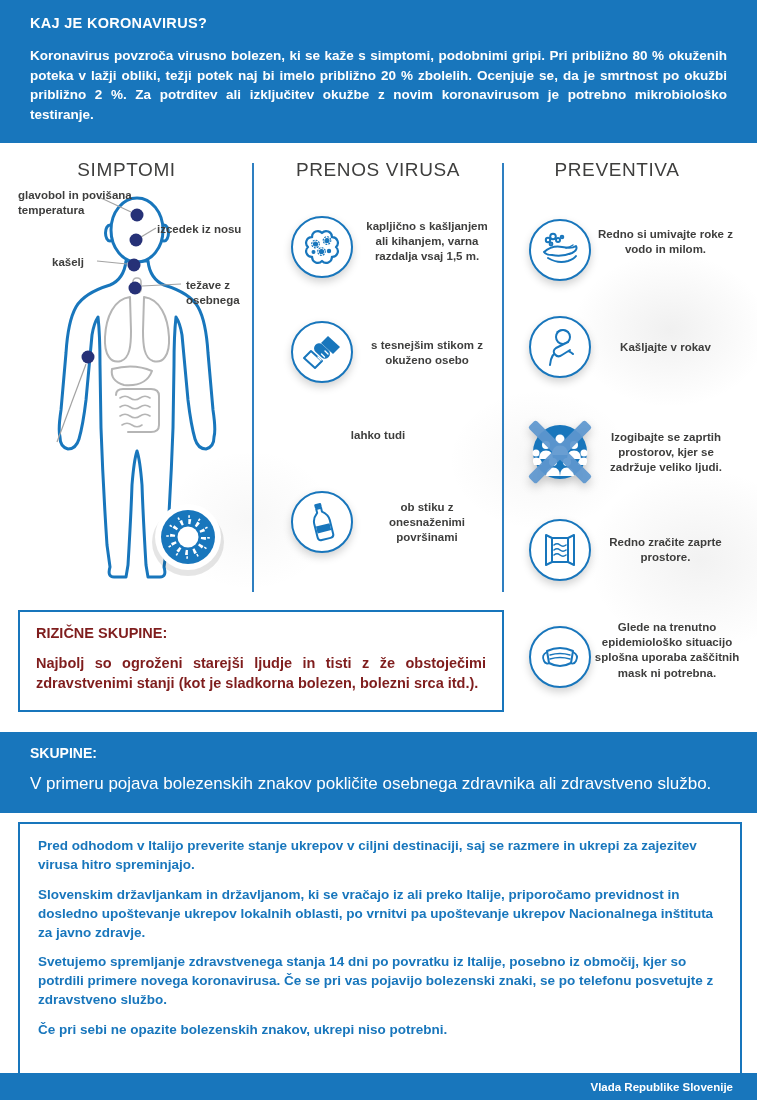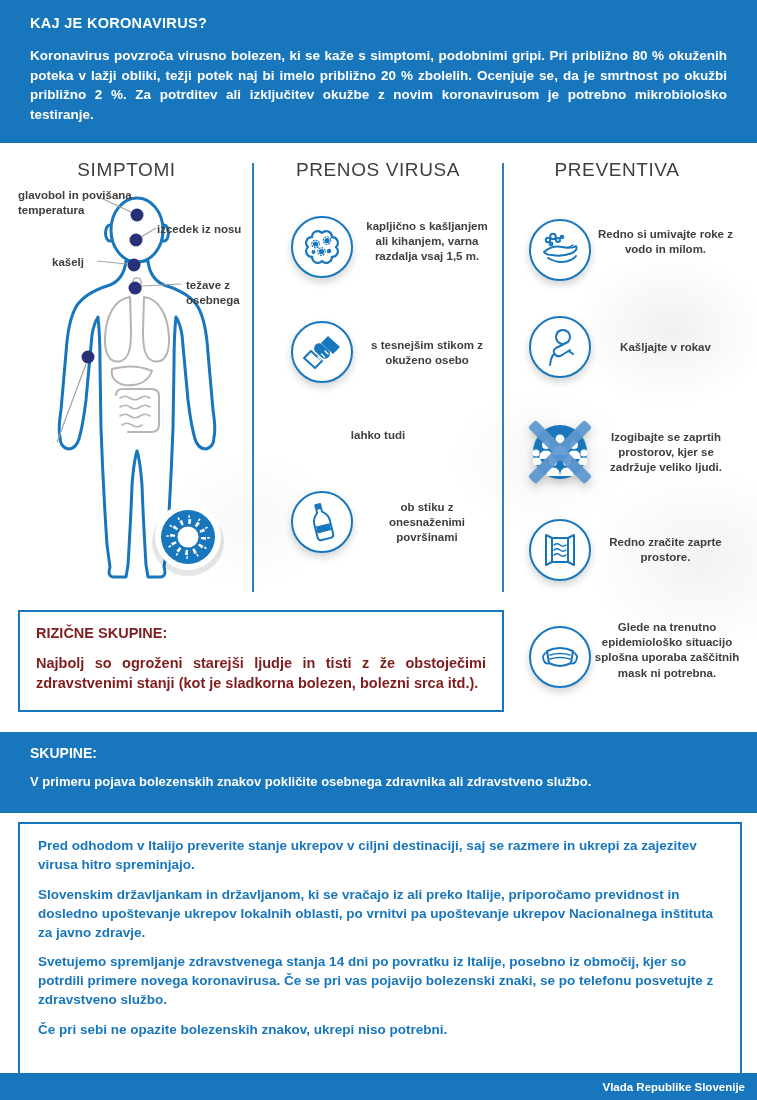--- a/index.html
+++ b/index.html
@@ -43,33 +43,33 @@
   .risk-box { position:absolute; left:18px; top:610px; width:486px; height:102px;
     border:2px solid #1876BC; background:#fff; box-sizing:border-box;
     padding:13px 16px; color:#7f1d1d; }
   .risk-box h2 { margin:0 0 13px 0; font-size:14.5px; }
   .risk-box p { margin:0; font-size:14.5px; font-weight:bold; line-height:1.35; text-align:justify; }
 
   
   .important { position:absolute; left:0; top:732px; width:757px; height:81px;
     background:#1876BC; color:#fff; box-sizing:border-box; padding:13px 30px; }
   .important h2 { margin:0 0 13px 0; font-size:14px; }
-  .important p { margin:0; font-size:13px; font-weight:bold; }
+  .important p { margin:0; font-size:17px; font-weight:normal; }
 
   
   .travel { position:absolute; left:18px; top:822px; width:724px; height:265px;
     border:2px solid #1876BC; background:#fff; box-sizing:border-box;
     padding:13px 18px; color:#1876BC; }
   .travel p { margin:0 0 11px 0; font-size:13.5px; font-weight:bold; line-height:1.4; }
   .travel p:last-child { margin-bottom:0; }
 
   
   .footer { position:absolute; left:0; top:1073px; width:757px; height:27px;
     background:#1876BC; color:#fff; display:flex; align-items:center;
-    justify-content:flex-end; box-sizing:border-box; padding-right:12px;
+    justify-content:flex-end; box-sizing:border-box; padding-right:24px;
     font-size:11.5px; font-weight:bold; }
 
   .sym-svg { position:absolute; left:0; top:185px; }
 </style>
 </head>
 <body>
 
 <div class="page">
 
   <div class="header">

